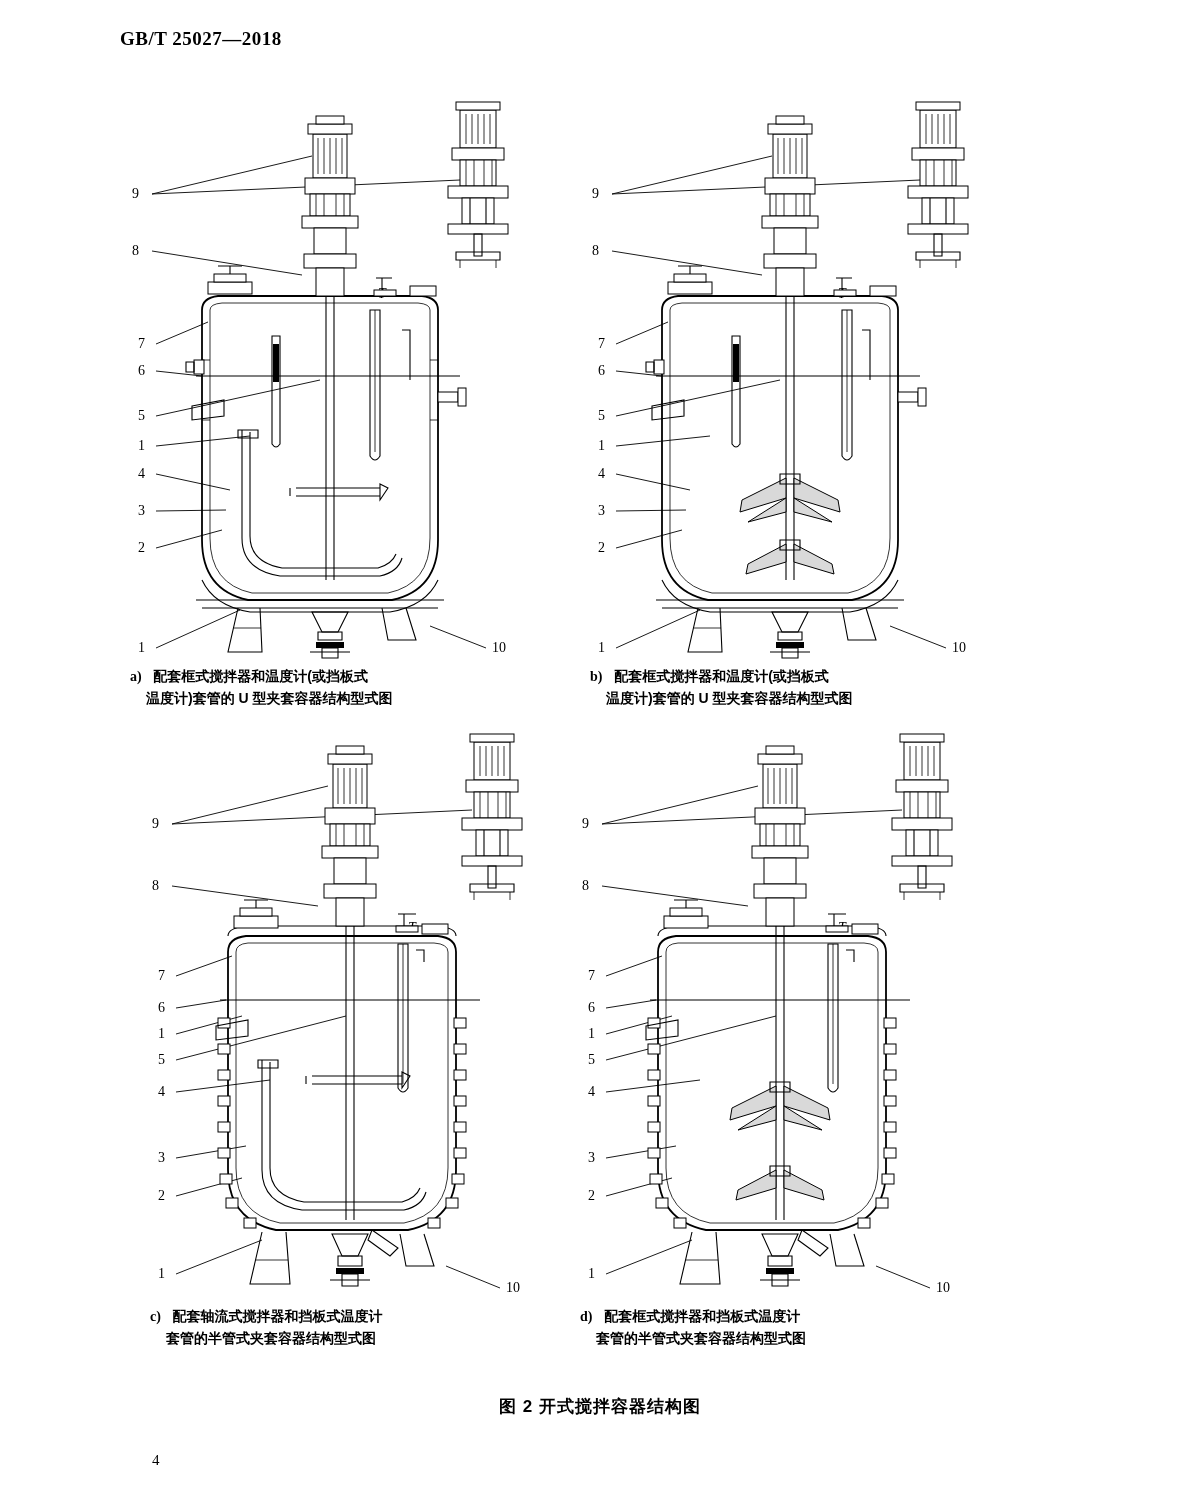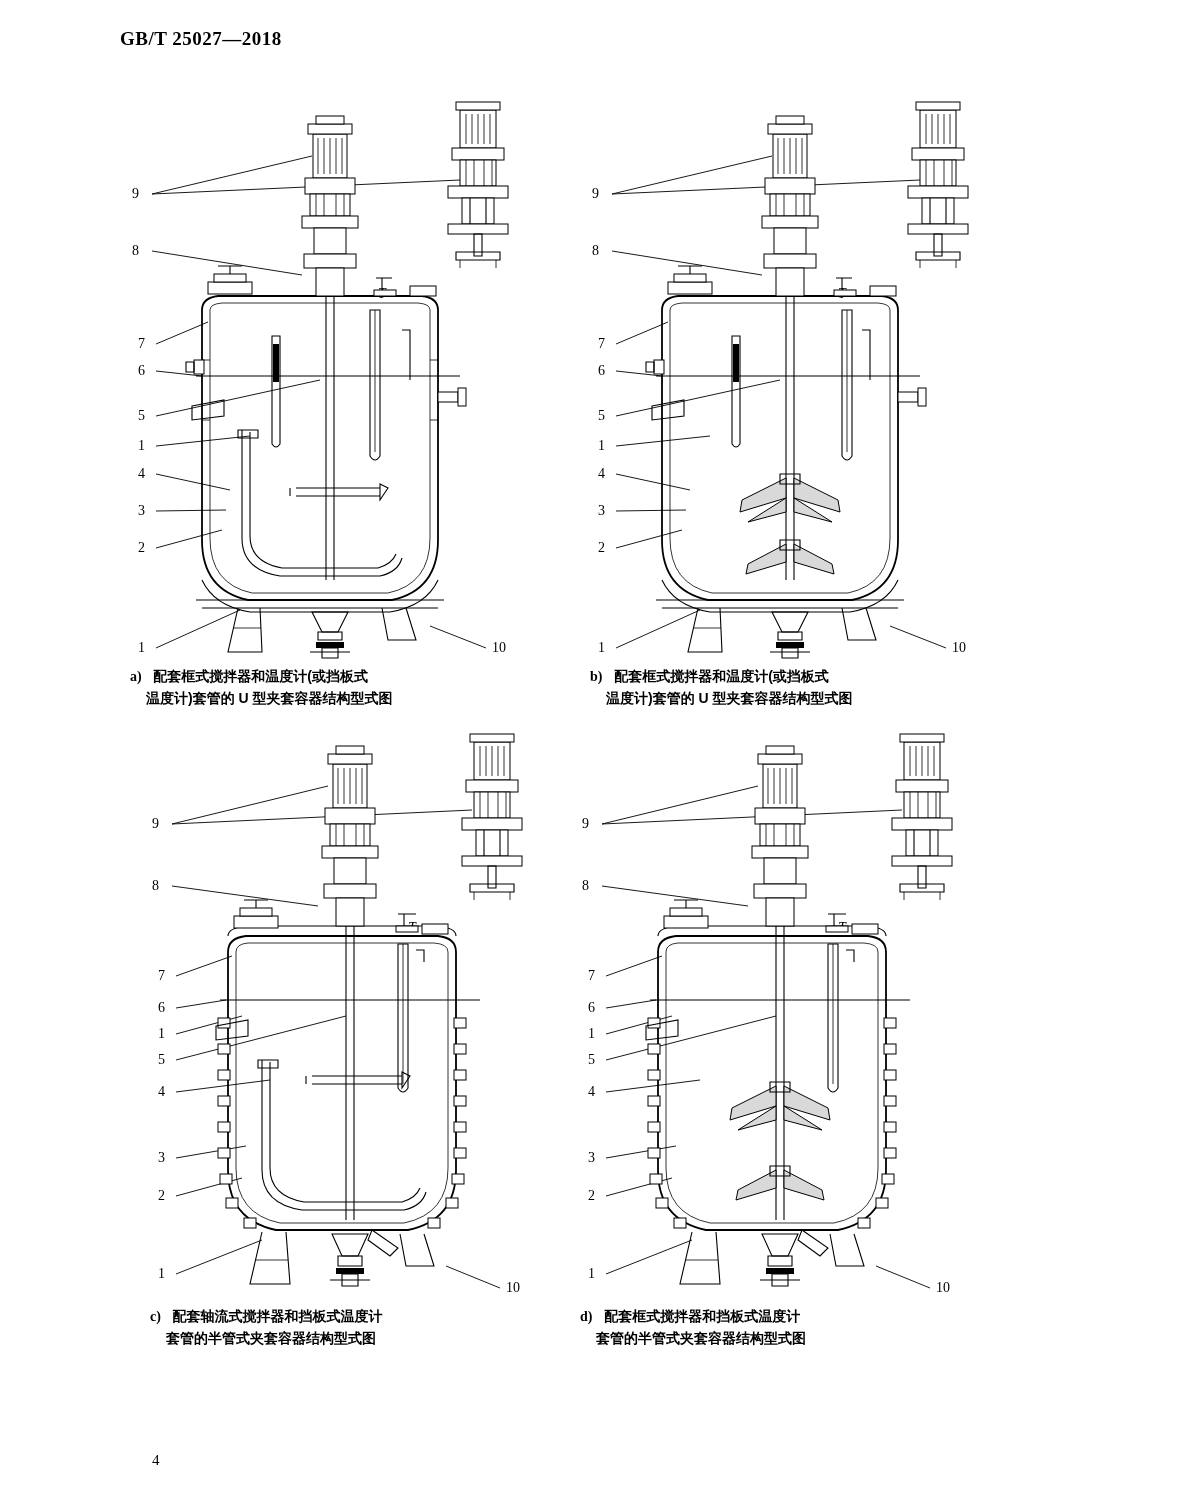--- a/index.html
+++ b/index.html
@@ -679,15 +679,16 @@
       </div>
       <div class="caption">
         <span class="lbl">d)</span>&nbsp;&nbsp;
         <span>配套框式搅拌器和挡板式温度计</span>
         <span class="l2">套管的半管式夹套容器结构型式图</span>
       </div>
     </div>
 
   </div>
 
+  <div class="fig-title">图 2   开式搅拌容器结构图</div>
   <div class="footer-page">4</div>
 
 </div>
 
 </body></html>

